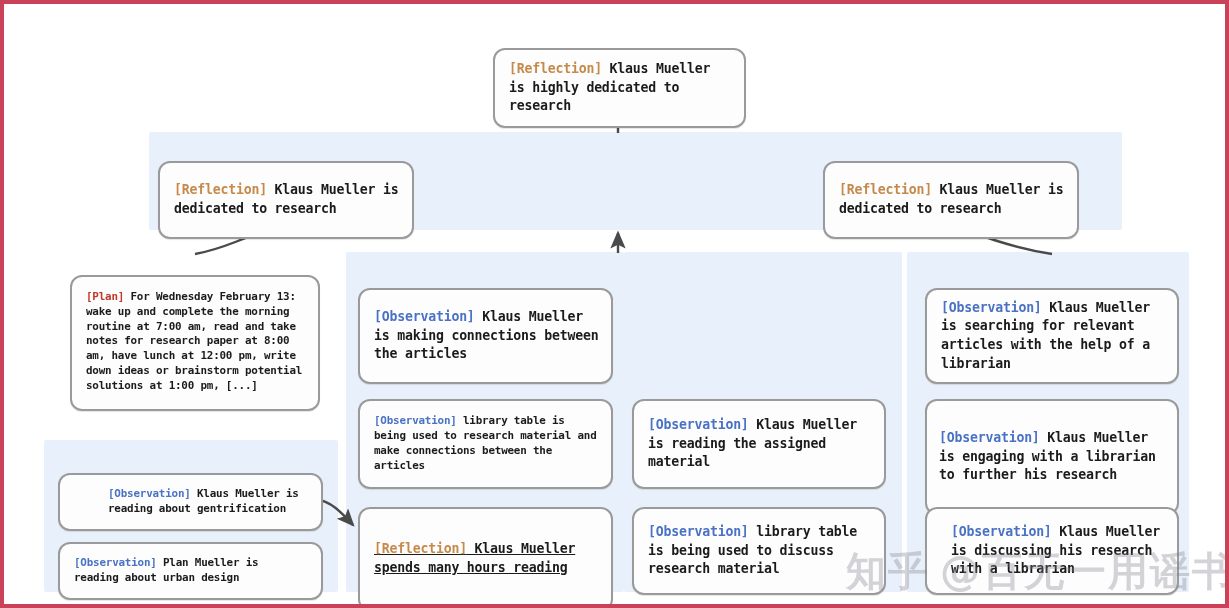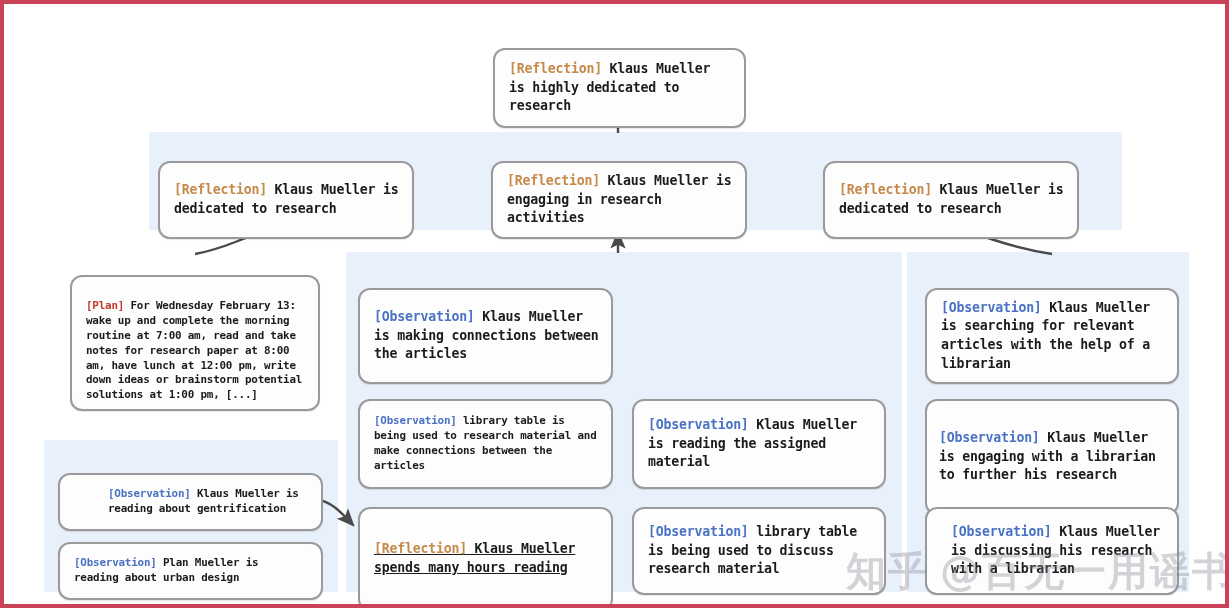--- a/index.html
+++ b/index.html
@@ -100,33 +100,28 @@
       <span class="tag-reflection">[Reflection]</span><span> Klaus Mueller is highly dedicated to research</span>
     </span>
   </div>
 
   <div class="node fs13" style="left:154px;top:137px;width:256px;height:78px;">
     <span class="txt">
       <span class="tag-reflection">[Reflection]</span><span> Klaus Mueller is dedicated to research</span>
     </span>
   </div>
 
-  <div class="node fs13" style="left:487px;top:137px;width:256px;height:78px;">
-    <span class="txt">
-      <span class="tag-reflection">[Reflection]</span><span> Klaus Mueller is engaging in research activities</span>
-    </span>
-  </div>
 
   <div class="node fs13" style="left:819px;top:137px;width:256px;height:78px;">
     <span class="txt">
       <span class="tag-reflection">[Reflection]</span><span> Klaus Mueller is dedicated to research</span>
     </span>
   </div>
 
-  <div class="node fs11" style="left:66px;top:251px;width:250px;height:136px;align-items:flex-end;padding-top:13px;">
+  <div class="node fs11" style="left:66px;top:251px;width:250px;height:136px;align-items:flex-start;padding-top:13px;">
     <span class="txt">
       <span class="tag-plan">[Plan]</span><span> For Wednesday February 13: wake up and complete the morning routine at 7:00 am, read and take notes for research paper at 8:00 am, have lunch at 12:00 pm, write down ideas or brainstorm potential solutions at 1:00 pm, [...]</span>
     </span>
   </div>
 
   <div class="node fs11" style="left:54px;top:449px;width:265px;height:58px;padding-left:48px;">
     <span class="txt">
       <span class="tag-observation">[Observation]</span><span> Klaus Mueller is reading about gentrification</span>
     </span>
   </div>

